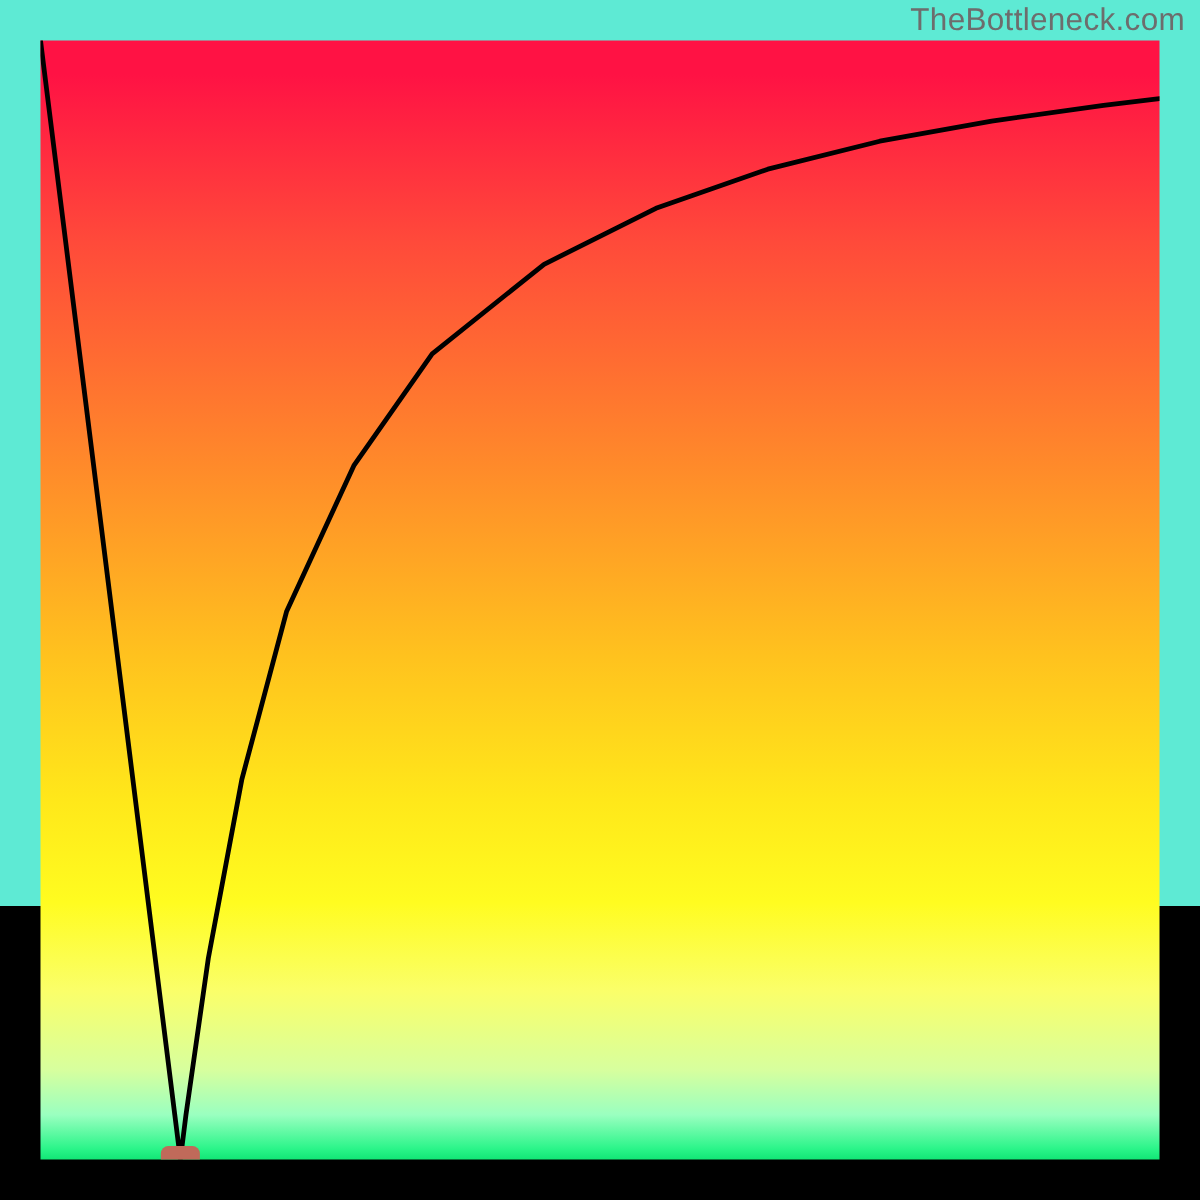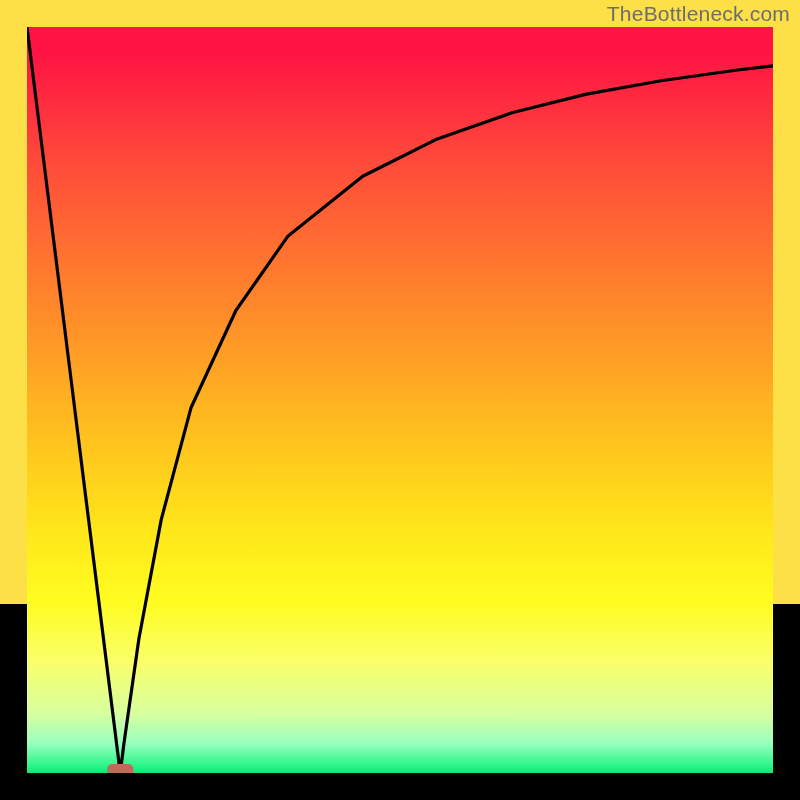--- a/index.html
+++ b/index.html
@@ -10,21 +10,21 @@
     overflow: hidden;
     background: #000;
     font-family: Arial, Helvetica, sans-serif;
   }
   .frame {
     position: absolute;
     left: 0;
     top: 0;
     width: 800px;
     height: 604px;
-    background: #fde047;
+    background: #5eead4;
   }
   .plot {
     position: absolute;
     left: 27px;
     top: 27px;
     width: 746px;
     height: 746px;
     background: linear-gradient(to bottom,
       #ff1244 0%,
       #ff1244 3%,

